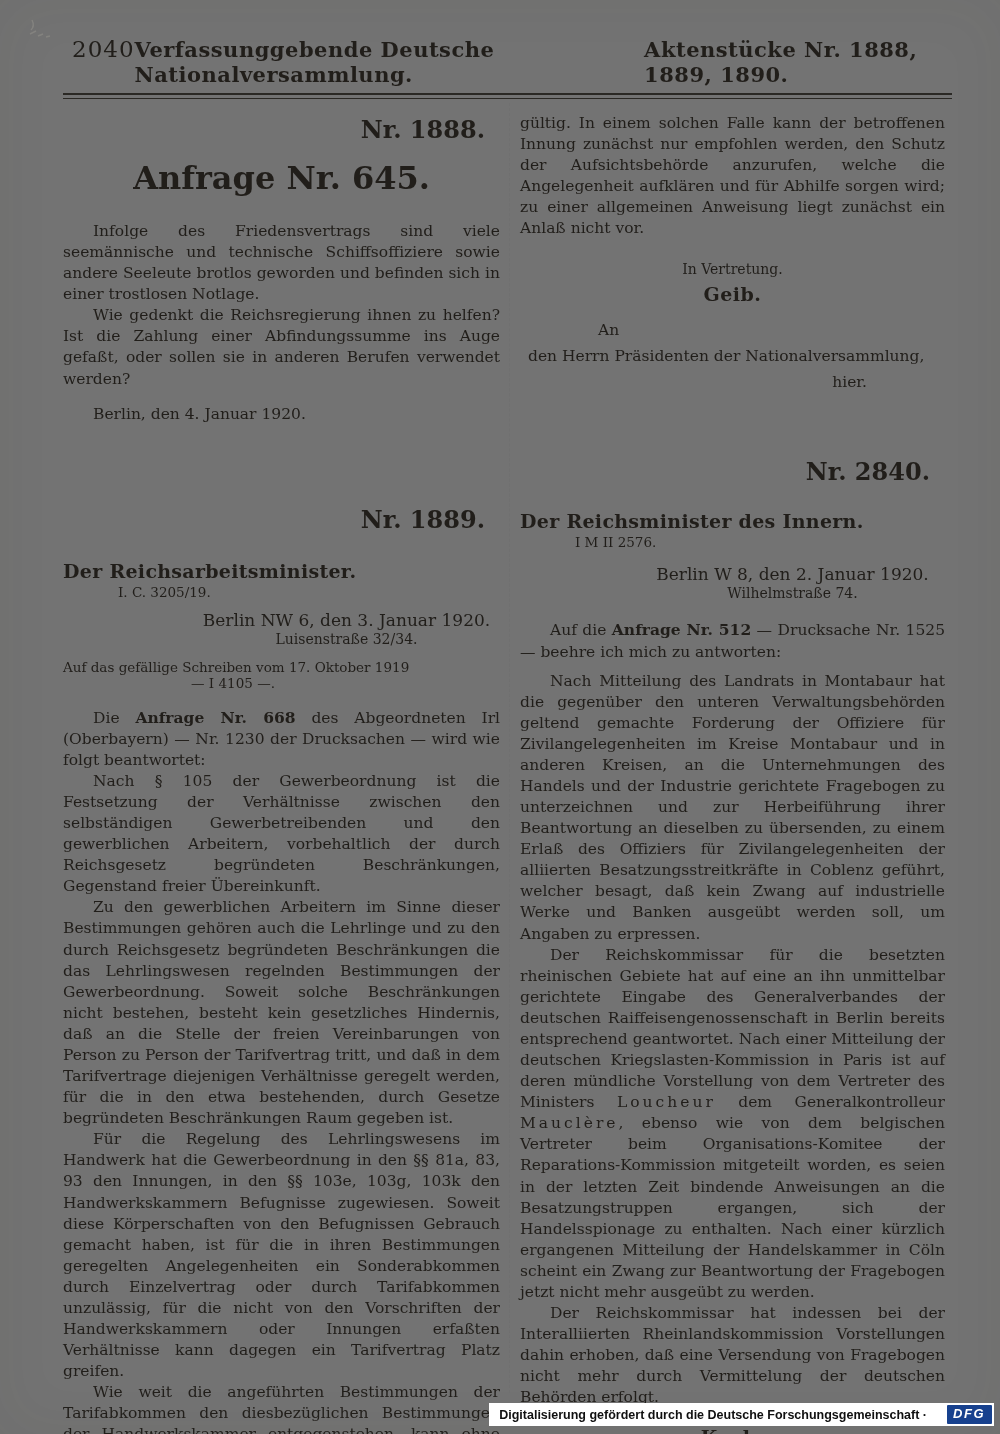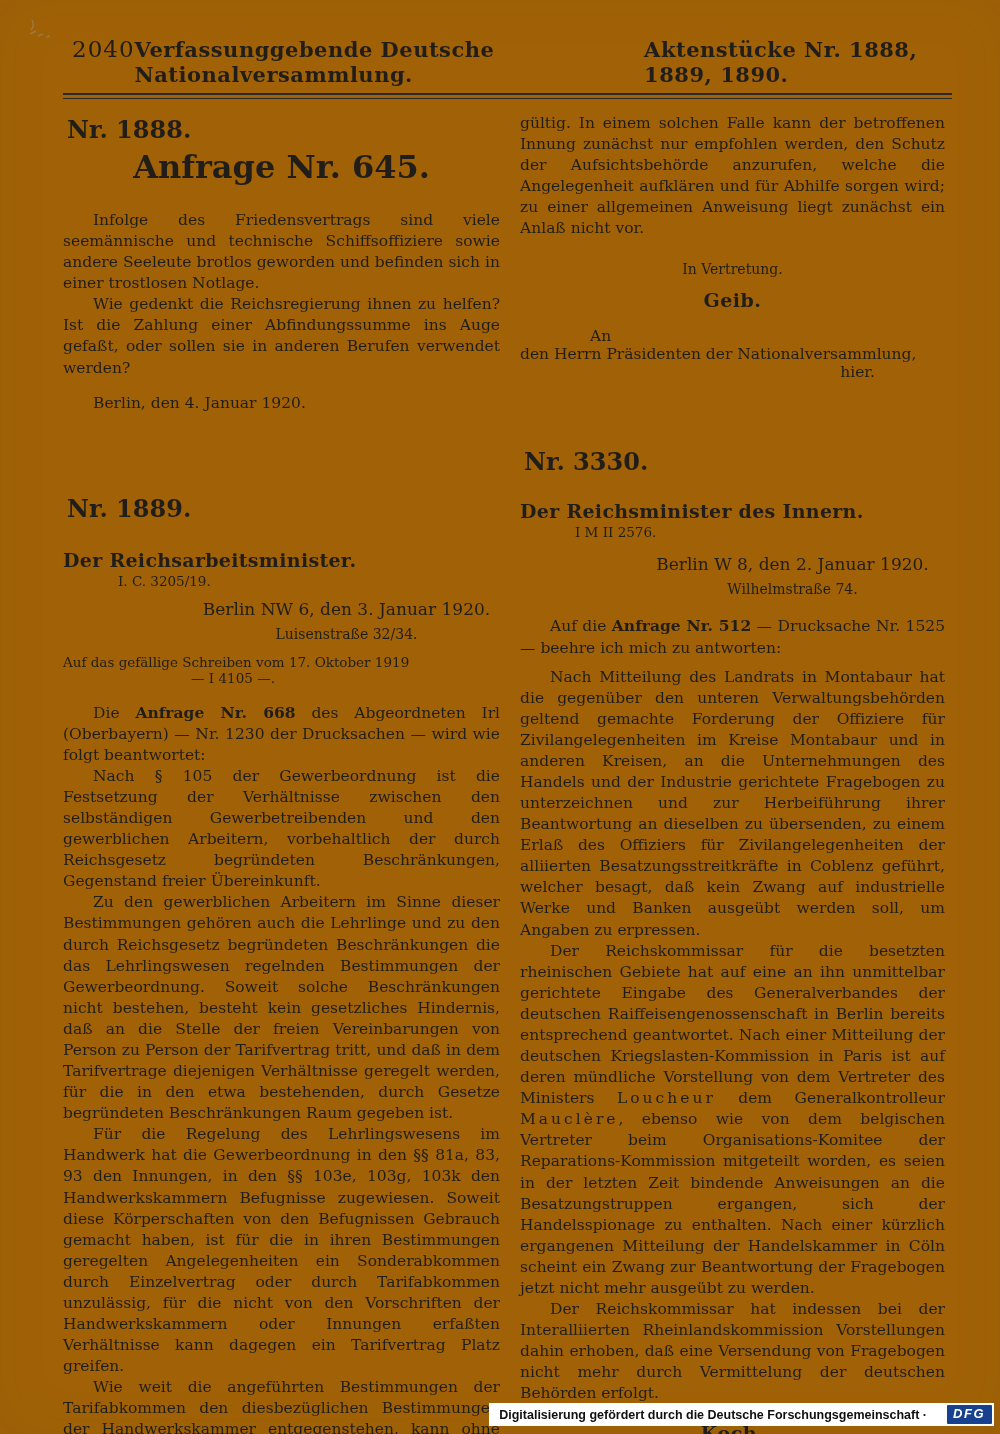--- a/index.html
+++ b/index.html
@@ -6,21 +6,21 @@
   body{
     width:1000px;height:1434px;
     background:#ffffff;
     font-family:"DejaVu Serif", serif;
     color:#211e1a;
     -webkit-font-smoothing:antialiased;
   }
   .page{
     position:relative;
     width:1000px;height:1434px;
-    background:#a16207;
+    background:#737373;
     box-shadow:inset 0 0 60px rgba(60,55,45,0.05);
     overflow:hidden;
   }
   
   .header{
     display:flex;align-items:baseline;justify-content:space-between;
     padding:36px 52px 4px 72px;
   }
   .page-number{font-size:23px;letter-spacing:1px;}
   .header-title{font-size:21px;font-weight:bold;letter-spacing:.5px;}
@@ -36,33 +36,33 @@
   .col-left{width:437px;}
   .col-divider{width:20px;align-self:stretch;position:relative;min-height:1300px;}
   .col-divider::before{
     content:"";position:absolute;left:9px;top:4px;height:1290px;
     border-left:1px dashed rgba(110,110,110,.5);
   }
   .col-right{flex:1;}
   
   .body-text{font-size:15.5px;line-height:1.36;text-align:justify;margin:0;}
   .indent{text-indent:30px;}
-  .nr-heading{text-align:left;font-weight:bold;font-size:24px;margin:4px;}
+  .nr-heading{text-align:right;font-weight:bold;font-size:24px;margin:15px;}
   .doc-title{text-align:center;font-weight:bold;font-size:32px;margin:0;}
   .sender{font-weight:bold;font-size:19px;margin:0;letter-spacing:.3px;}
   .file-ref{font-size:13.5px;margin:2px 0 0 0;padding-left:55px;}
   .dateline-block{text-align:center;margin:0;}
   .dateline-main{font-size:17px;}
-  .dateline-sub{font-size:14px;margin-top:7px;}
+  .dateline-sub{font-size:14px;margin-top:1px;}
   .ref-note1{font-size:13.5px;margin:0;}
   .ref-note2{font-size:13.5px;margin:0;width:340px;text-align:center;}
   .sig-line{text-align:center;font-size:19px;margin:5px;}
   .sig-line b{letter-spacing:.5px;}
-  .small-center{text-align:center;font-size:14px;margin:12px;}
-  .addr{font-size:15.5px;margin:0;}
+  .small-center{text-align:center;font-size:14px;margin:6px;}
+  .addr{font-size:15.5px;margin:8px;}
   .spaced{letter-spacing:3px;}
   
   .footer{
     position:absolute;right:6px;bottom:8px;
     display:flex;align-items:center;gap:20px;
     font-family:"Liberation Sans", sans-serif;
     font-weight:bold;font-size:12.5px;color:#101010;
     background:#ffffff;padding:2px 2px 2px 10px;
   }
   .dfg-logo{
@@ -130,21 +130,21 @@
 
       <p class="body-text" style="margin-top:14px">gültig. In einem solchen Falle kann der betroffenen Innung zunächst nur empfohlen werden, den Schutz der Aufsichtsbehörde anzurufen, welche die Angelegenheit aufklären und für Abhilfe sorgen wird; zu einer allgemeinen Anweisung liegt zunächst ein Anlaß nicht vor.</p>
 
       <p class="small-center" style="margin-top:22px">In Vertretung.</p>
       <p class="sig-line" style="margin-top:2px"><b>Geib.</b></p>
 
       <p class="addr" style="margin-top:16px;padding-left:70px">An</p>
       <p class="addr">den Herrn Präsidenten der Nationalversammlung,</p>
       <p class="addr" style="text-align:right;padding-right:70px">hier.</p>
 
-      <p class="nr-heading" style="margin-top:66px">Nr. 3330.</p>
+      <p class="nr-heading" style="margin-top:66px">Nr. 2840.</p>
 
       <p class="sender" style="margin-top:24px">Der Reichsminister des Innern.</p>
       <p class="file-ref">I M II 2576.</p>
 
       <div class="dateline-block" style="margin-top:14px;padding-left:120px">
         <div class="dateline-main">Berlin W 8, den 2. Januar 1920.</div>
         <div class="dateline-sub">Wilhelmstraße 74.</div>
       </div>
 
       <p class="body-text indent" style="margin-top:18px"><span>Auf die </span><b>Anfrage Nr. 512</b><span> — Drucksache Nr. 1525 — beehre ich mich zu antworten:</span></p>

